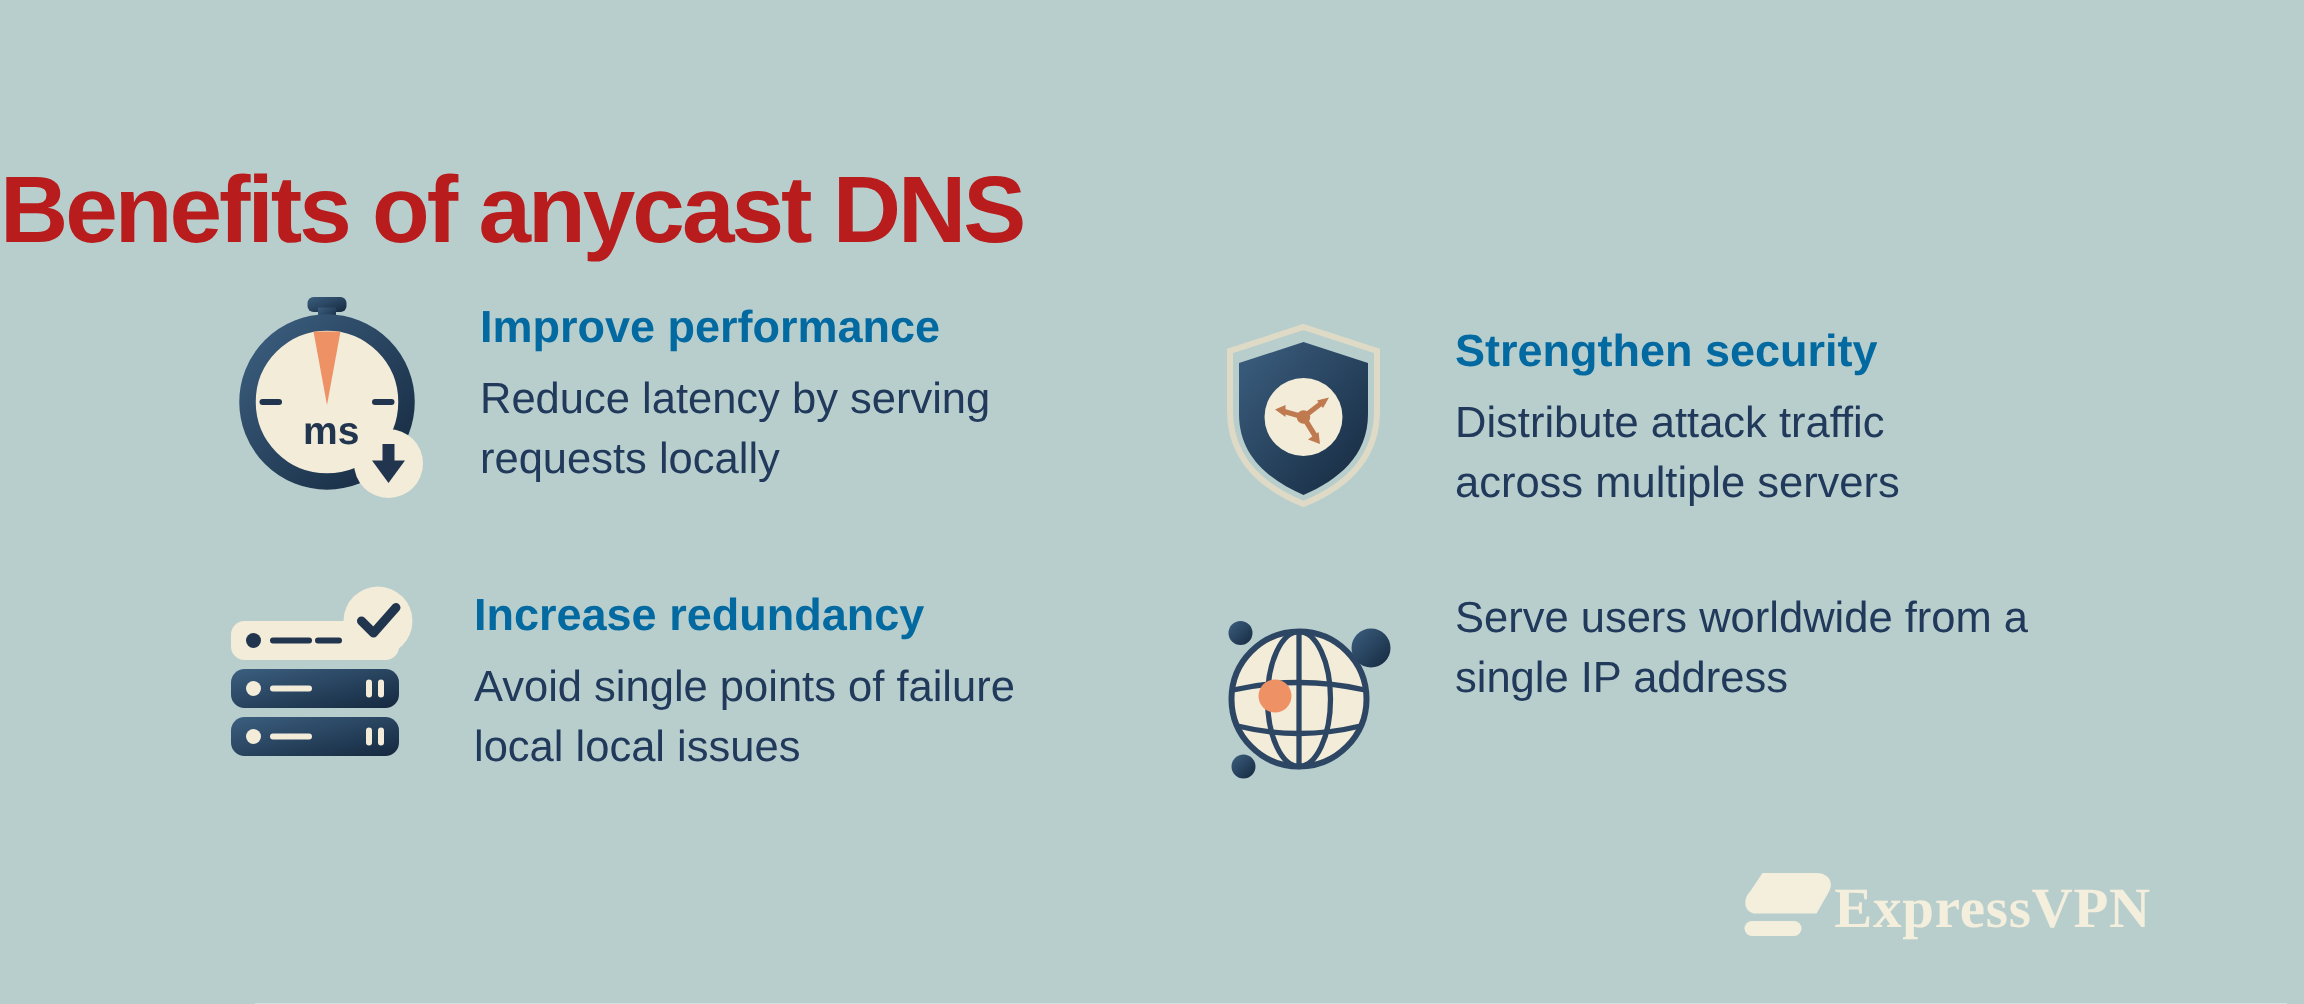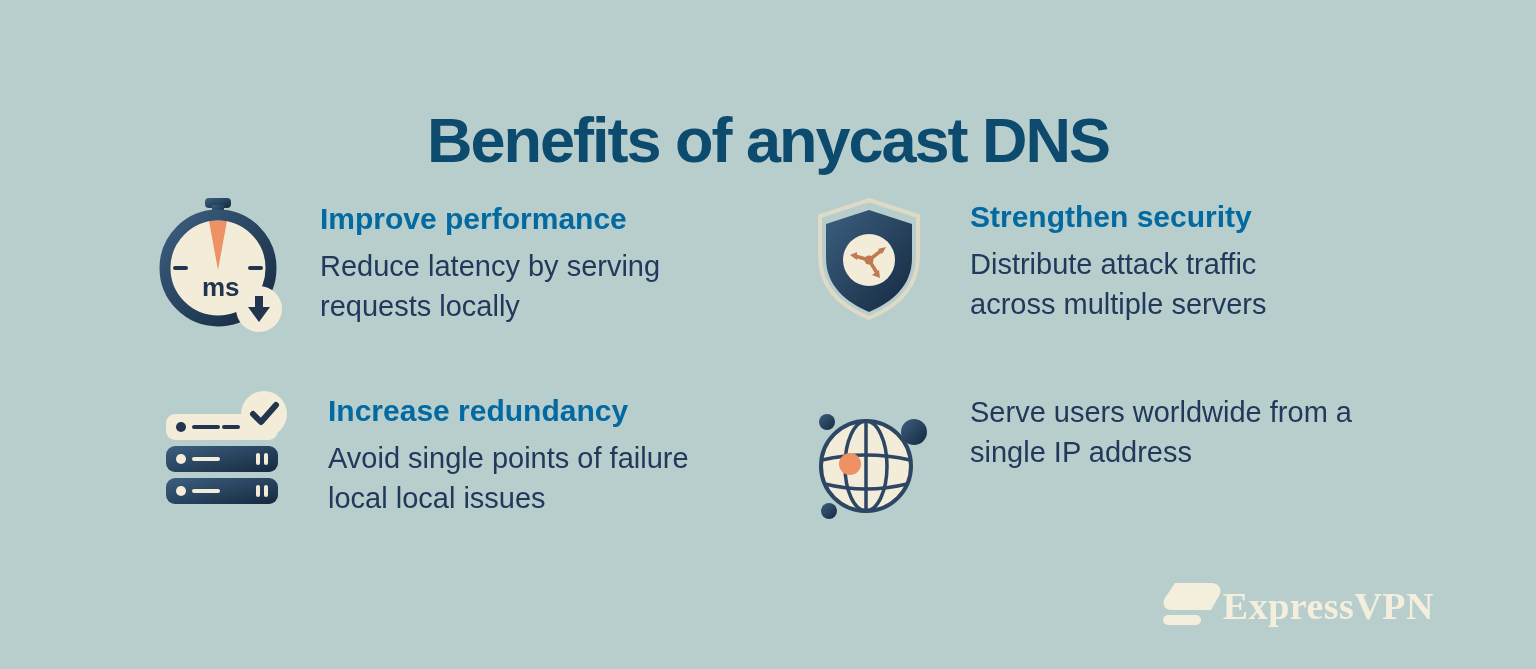--- a/index.html
+++ b/index.html
@@ -5,40 +5,39 @@
   html,body { margin:0; padding:0; }
   .canvas {
     position:relative;
     width:1536px; height:669px;
     background:#b8cecd;
     font-family:"Liberation Sans", sans-serif;
     overflow:hidden;
   }
   .title {
     position:absolute; top:62px; left:0; width:100%;
-    text-align:center;
     font-size:63px; font-weight:bold; letter-spacing:-2px;
-    color:#0c4a6e;
+    color:#b91c1c;
   }
   .benefit {
     position:absolute;
     display:flex; align-items:flex-start; gap:34px;
   }
   .benefit .icon-wrap { flex:0 0 auto; width:134px; height:140px; }
   .benefit .text h2 {
     margin:6px 0 10px 0;
     font-size:30px; font-weight:bold; color:#0369a1;
   }
   .benefit .text p {
     margin:0;
     font-size:29px; line-height:1.38; color:#21395a;
   }
   #benefit-1 { left:152px; top:196px; }
-  #benefit-2 { left:802px; top:194px;justify-content:center; }
-  #benefit-3 { left:160px; top:388px; }
+  #benefit-2 { left:802px; top:212px;justify-content:center; }
+  #benefit-3 { left:148px; top:388px; }
   #benefit-4 { left:802px; top:392px; }
   #benefit-1 .text p { max-width:412px; }
   #benefit-2 .text p { max-width:362px; }
   #benefit-3 .text p { max-width:366px; }
   #benefit-4 .text p { max-width:432px; }
   .logo {
     position:absolute; right:102px; bottom:38px;
     display:flex; align-items:center; 
   }
   .logo-text {

